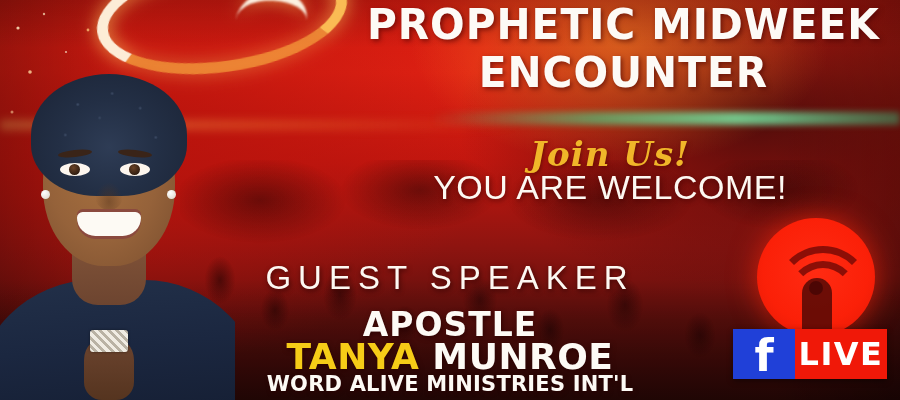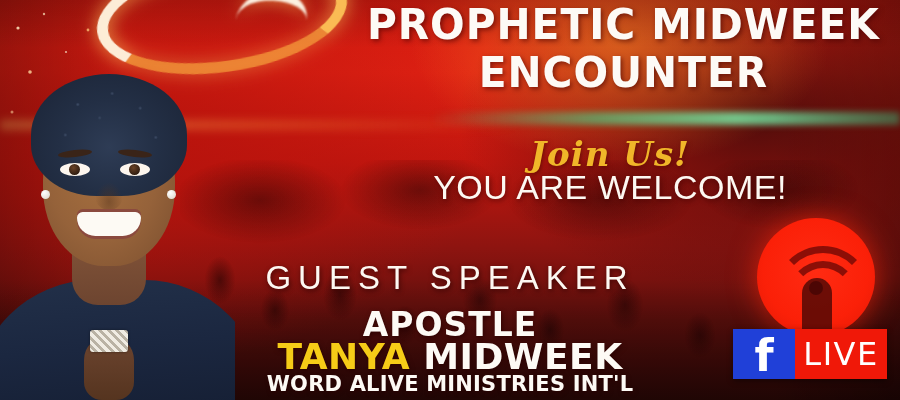--- a/index.html
+++ b/index.html
@@ -382,21 +382,21 @@
     color: #ffffff;
     margin-top: 4px;
   }
   .live-box {
     width: 92px; height: 50px;
     background: #f01808;
     display: flex; align-items: center; justify-content: center;
   }
   .live-text {
     font-family: "DejaVu Sans", sans-serif;
-    font-weight: normal;
+    font-weight: bold;
     font-size: 32px;
     color: #ffffff;
     letter-spacing: 1.5px;
   }
 </style>
 </head>
 <body>
 
 <div id="flyer">
 
@@ -437,21 +437,21 @@
   </div>
 
   <div class="title-line" id="title1">PROPHETIC MIDWEEK</div>
   <div class="title-line" id="title2">ENCOUNTER</div>
 
   <div id="joinus">Join Us!</div>
   <div id="welcome">YOU  ARE WELCOME!</div>
 
   <div id="guest-speaker">GUEST SPEAKER</div>
   <div id="apostle">APOSTLE</div>
-  <div id="speaker-name"><span class="first">TANYA</span><span>&nbsp;</span><span class="last">MIDWEEK</span></div>
+  <div id="speaker-name"><span class="first">TANYA</span><span>&nbsp;</span><span class="last">MUNROE</span></div>
   <div id="ministry">WORD ALIVE MINISTRIES INT'L</div>
 
   <div class="broadcast">
     <div class="bc-disc"></div>
     <div class="bc-arc bc-a1"></div>
     <div class="bc-arc bc-a2"></div>
     <div class="bc-dot"></div>
     <div class="bc-figure"></div>
   </div>
 

